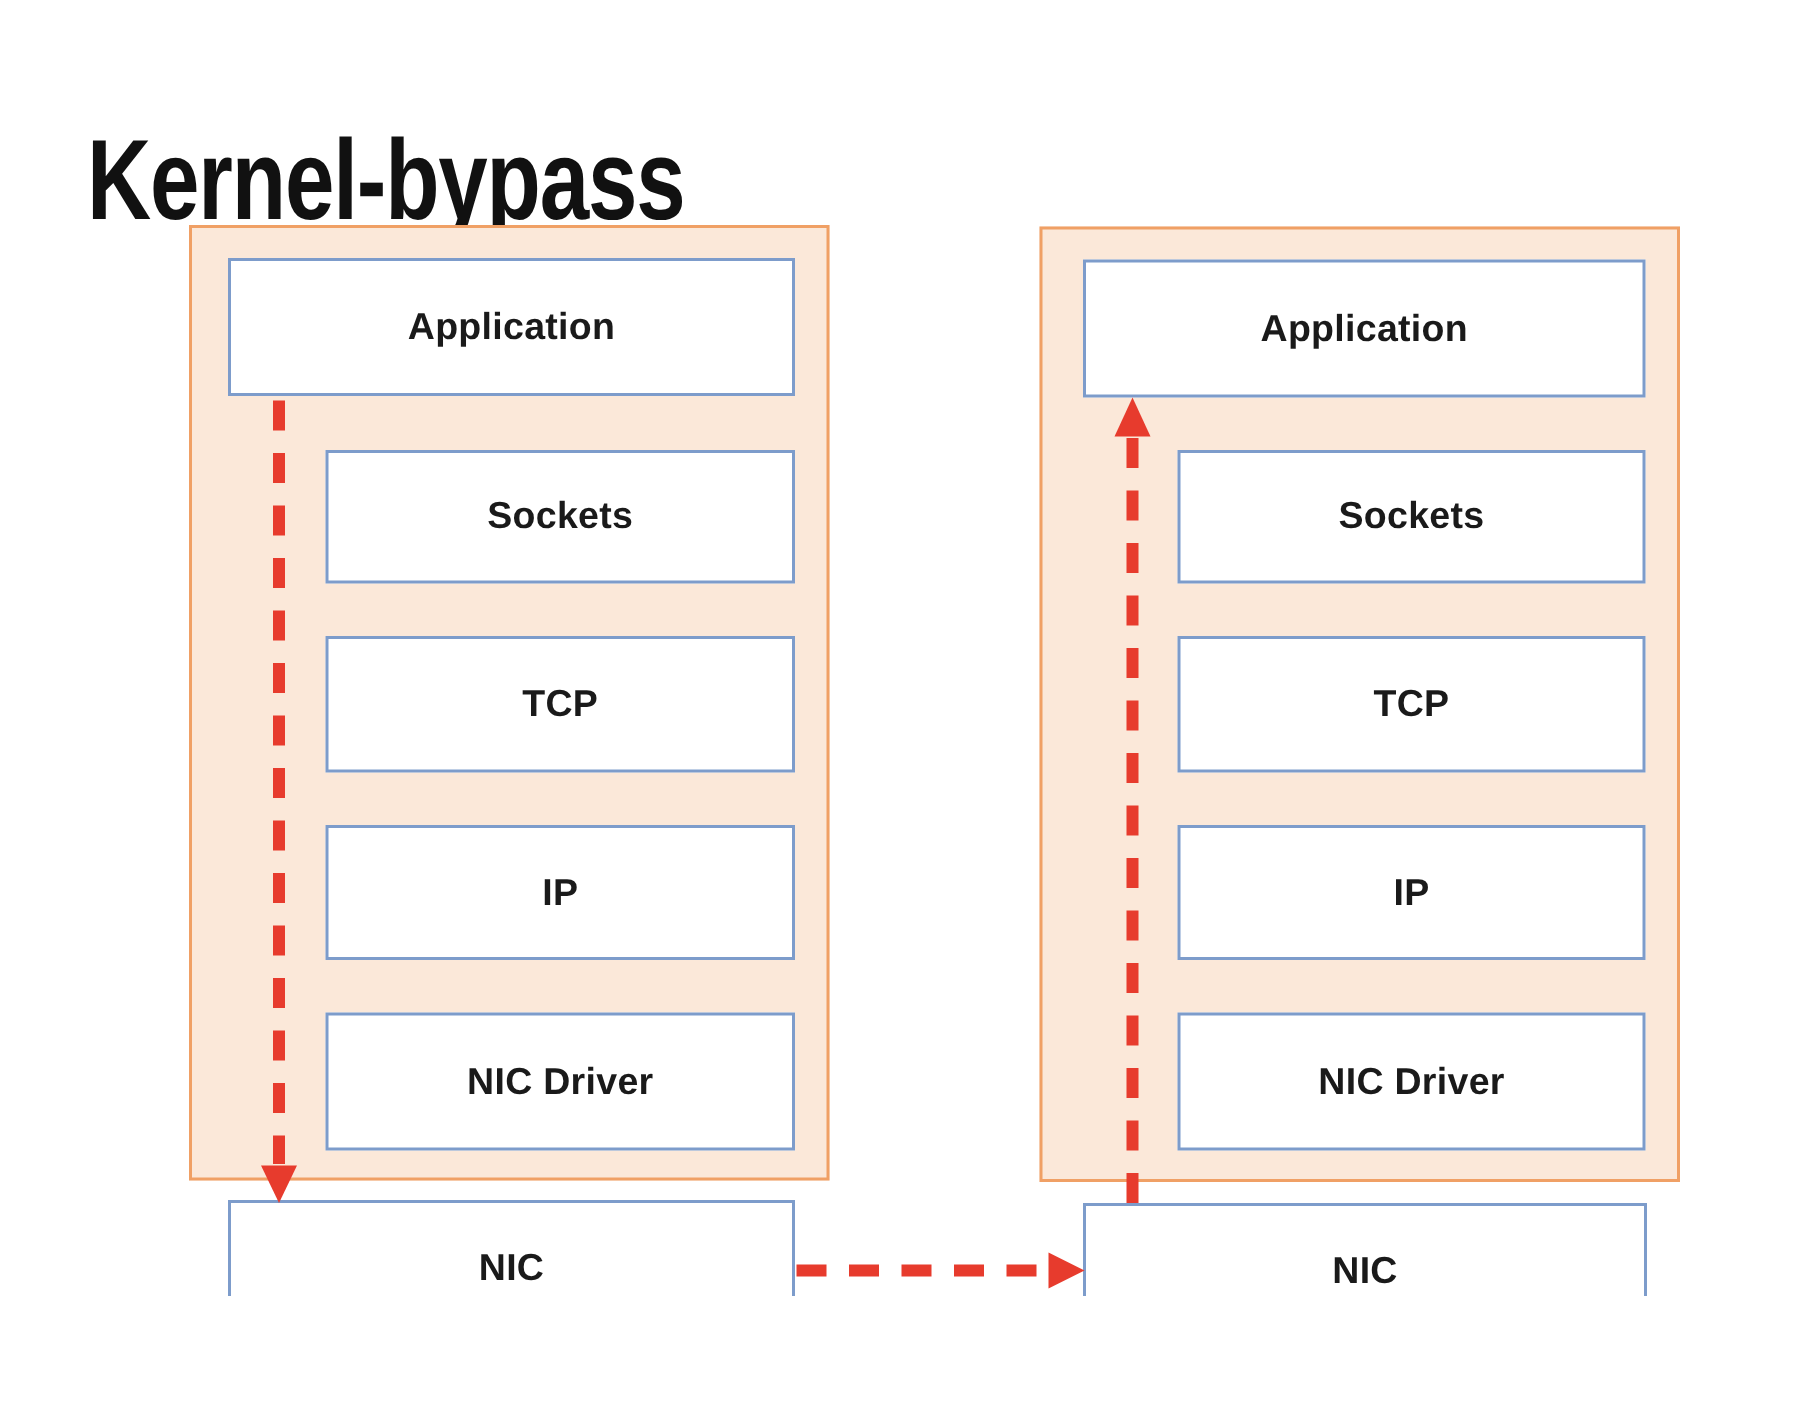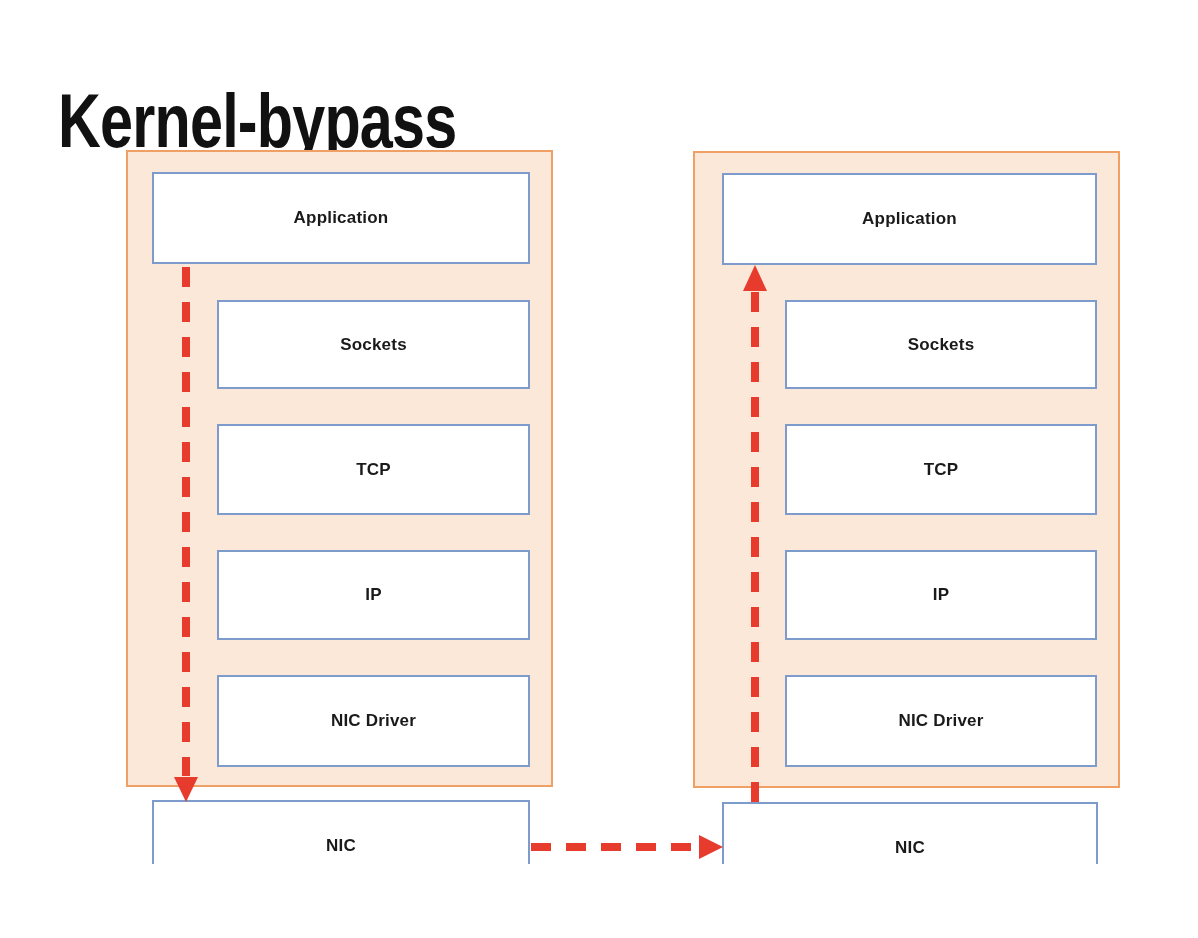--- a/index.html
+++ b/index.html
@@ -35,21 +35,21 @@
   #stack-left  { left: 126px; top: 150px; }
   #stack-right { left: 693px; top: 151px; }
   .layer-box {
     position: absolute;
     background: var(--box-fill, #ffffff);
     border: 2px solid var(--box-border, #7d9ccb);
     box-sizing: border-box;
     display: flex;
     align-items: center;
     justify-content: center;
-    font-size: 17px;
+    font-size: 25px;
     font-weight: 700;
     color: var(--label-text, #1a1a1a);
     z-index: 2;
     letter-spacing: 0.2px;
   }
   
   #l-app    { left: 152px; top: 172px; width: 378px; height: 92px; }
   #l-sock   { left: 217px; top: 300px; width: 313px; height: 89px; }
   #l-tcp    { left: 217px; top: 424px; width: 313px; height: 91px; }
   #l-ip     { left: 217px; top: 550px; width: 313px; height: 90px; }

